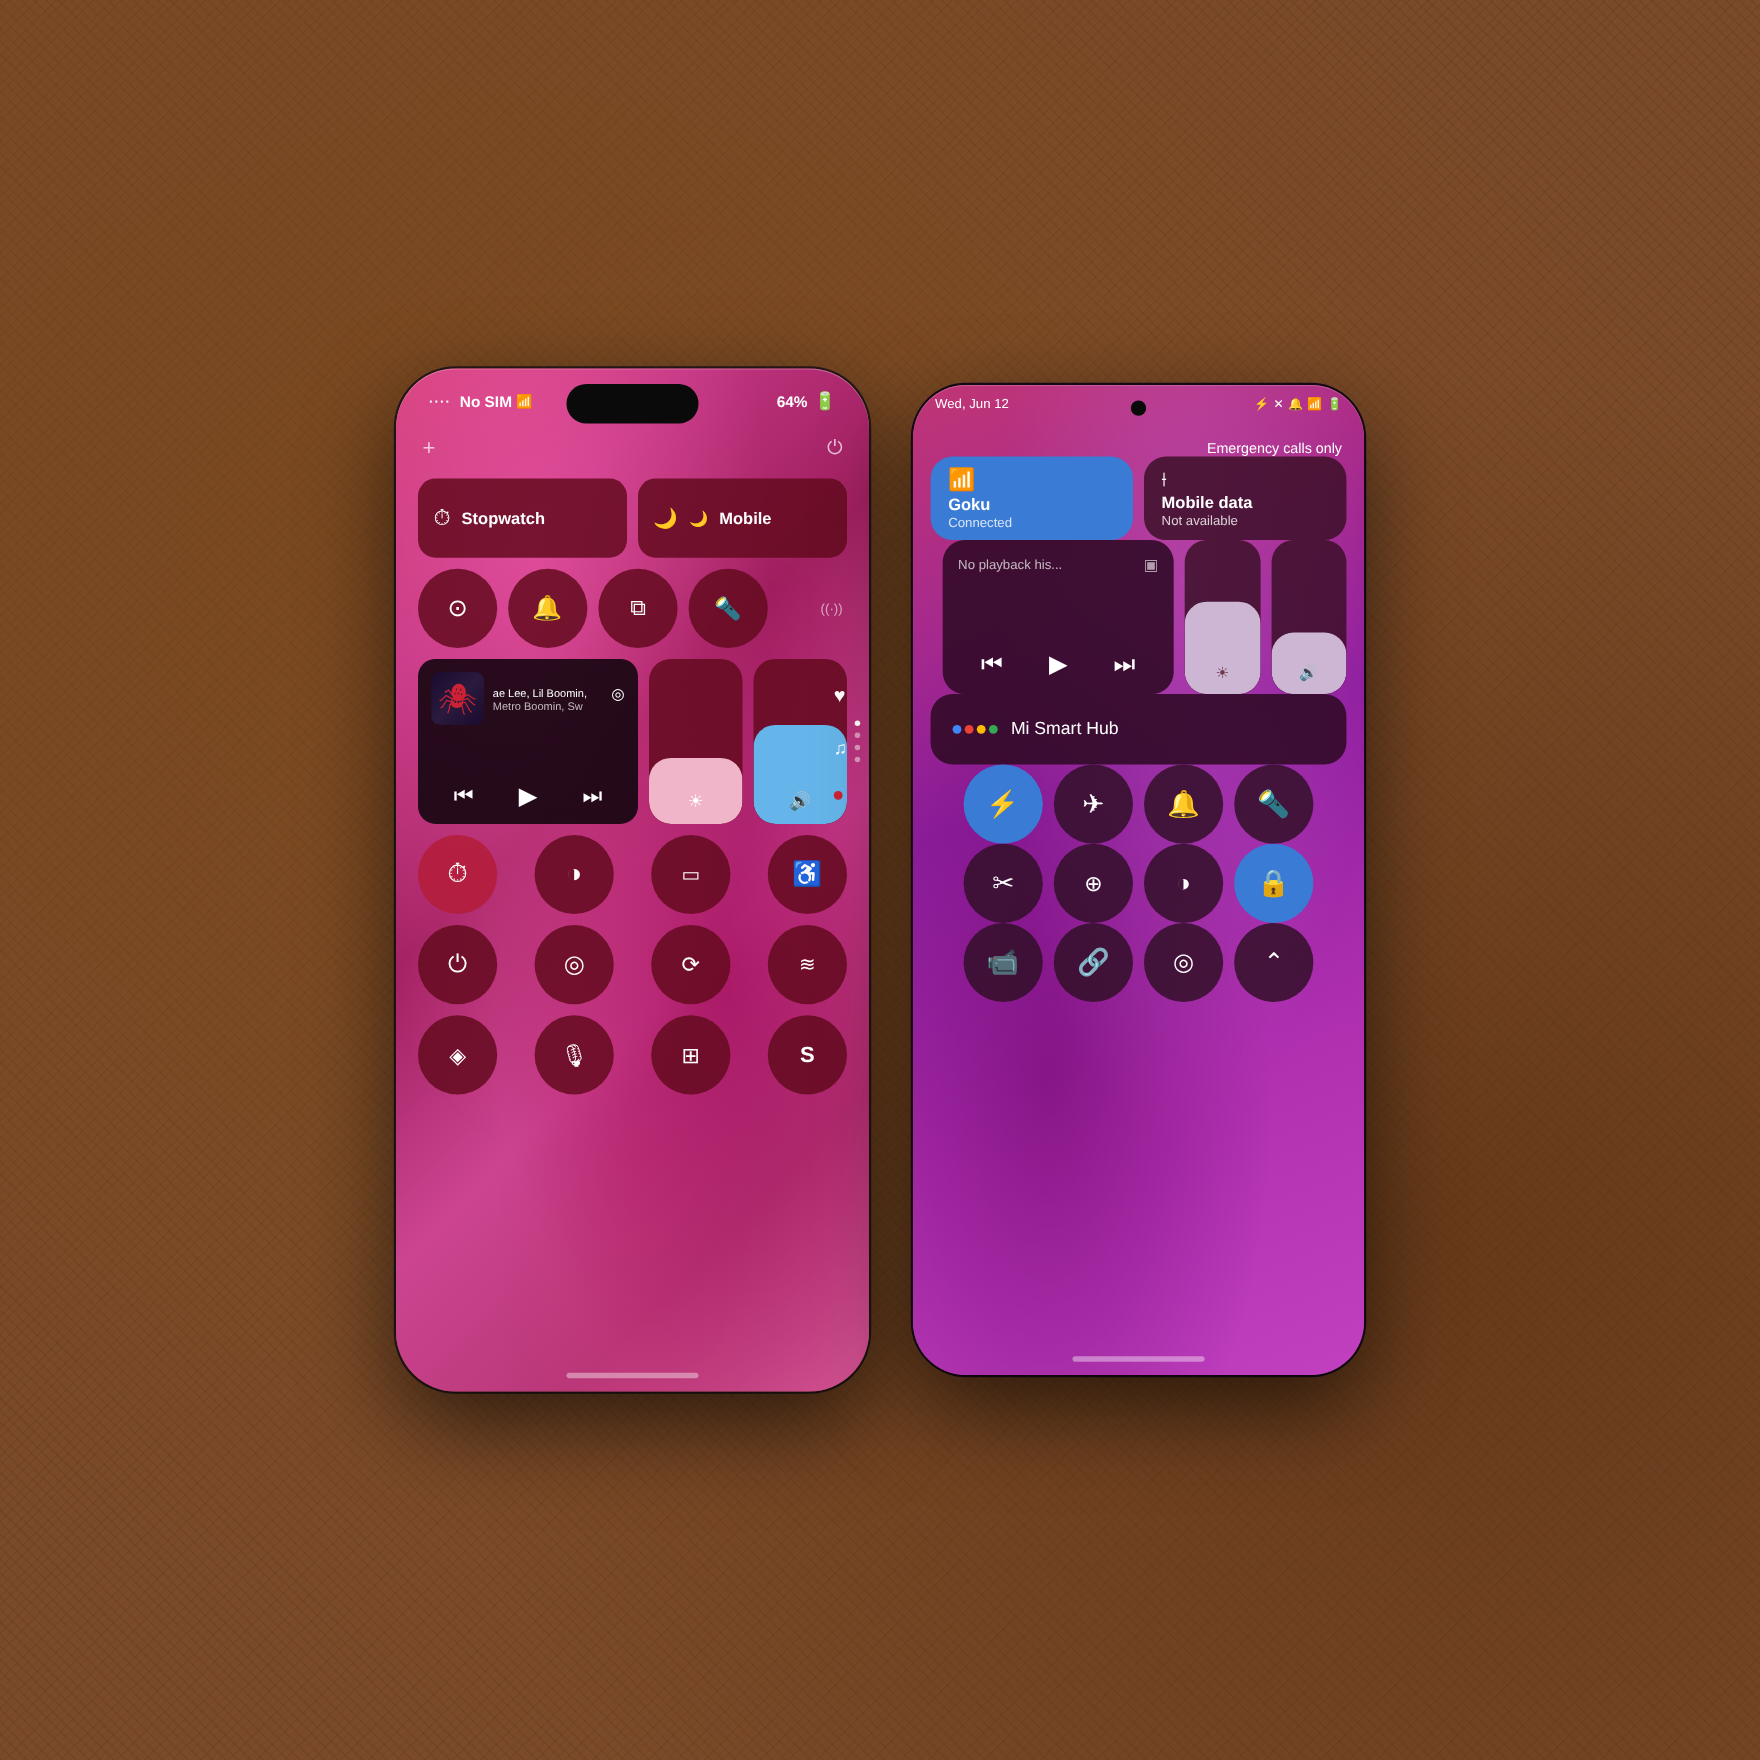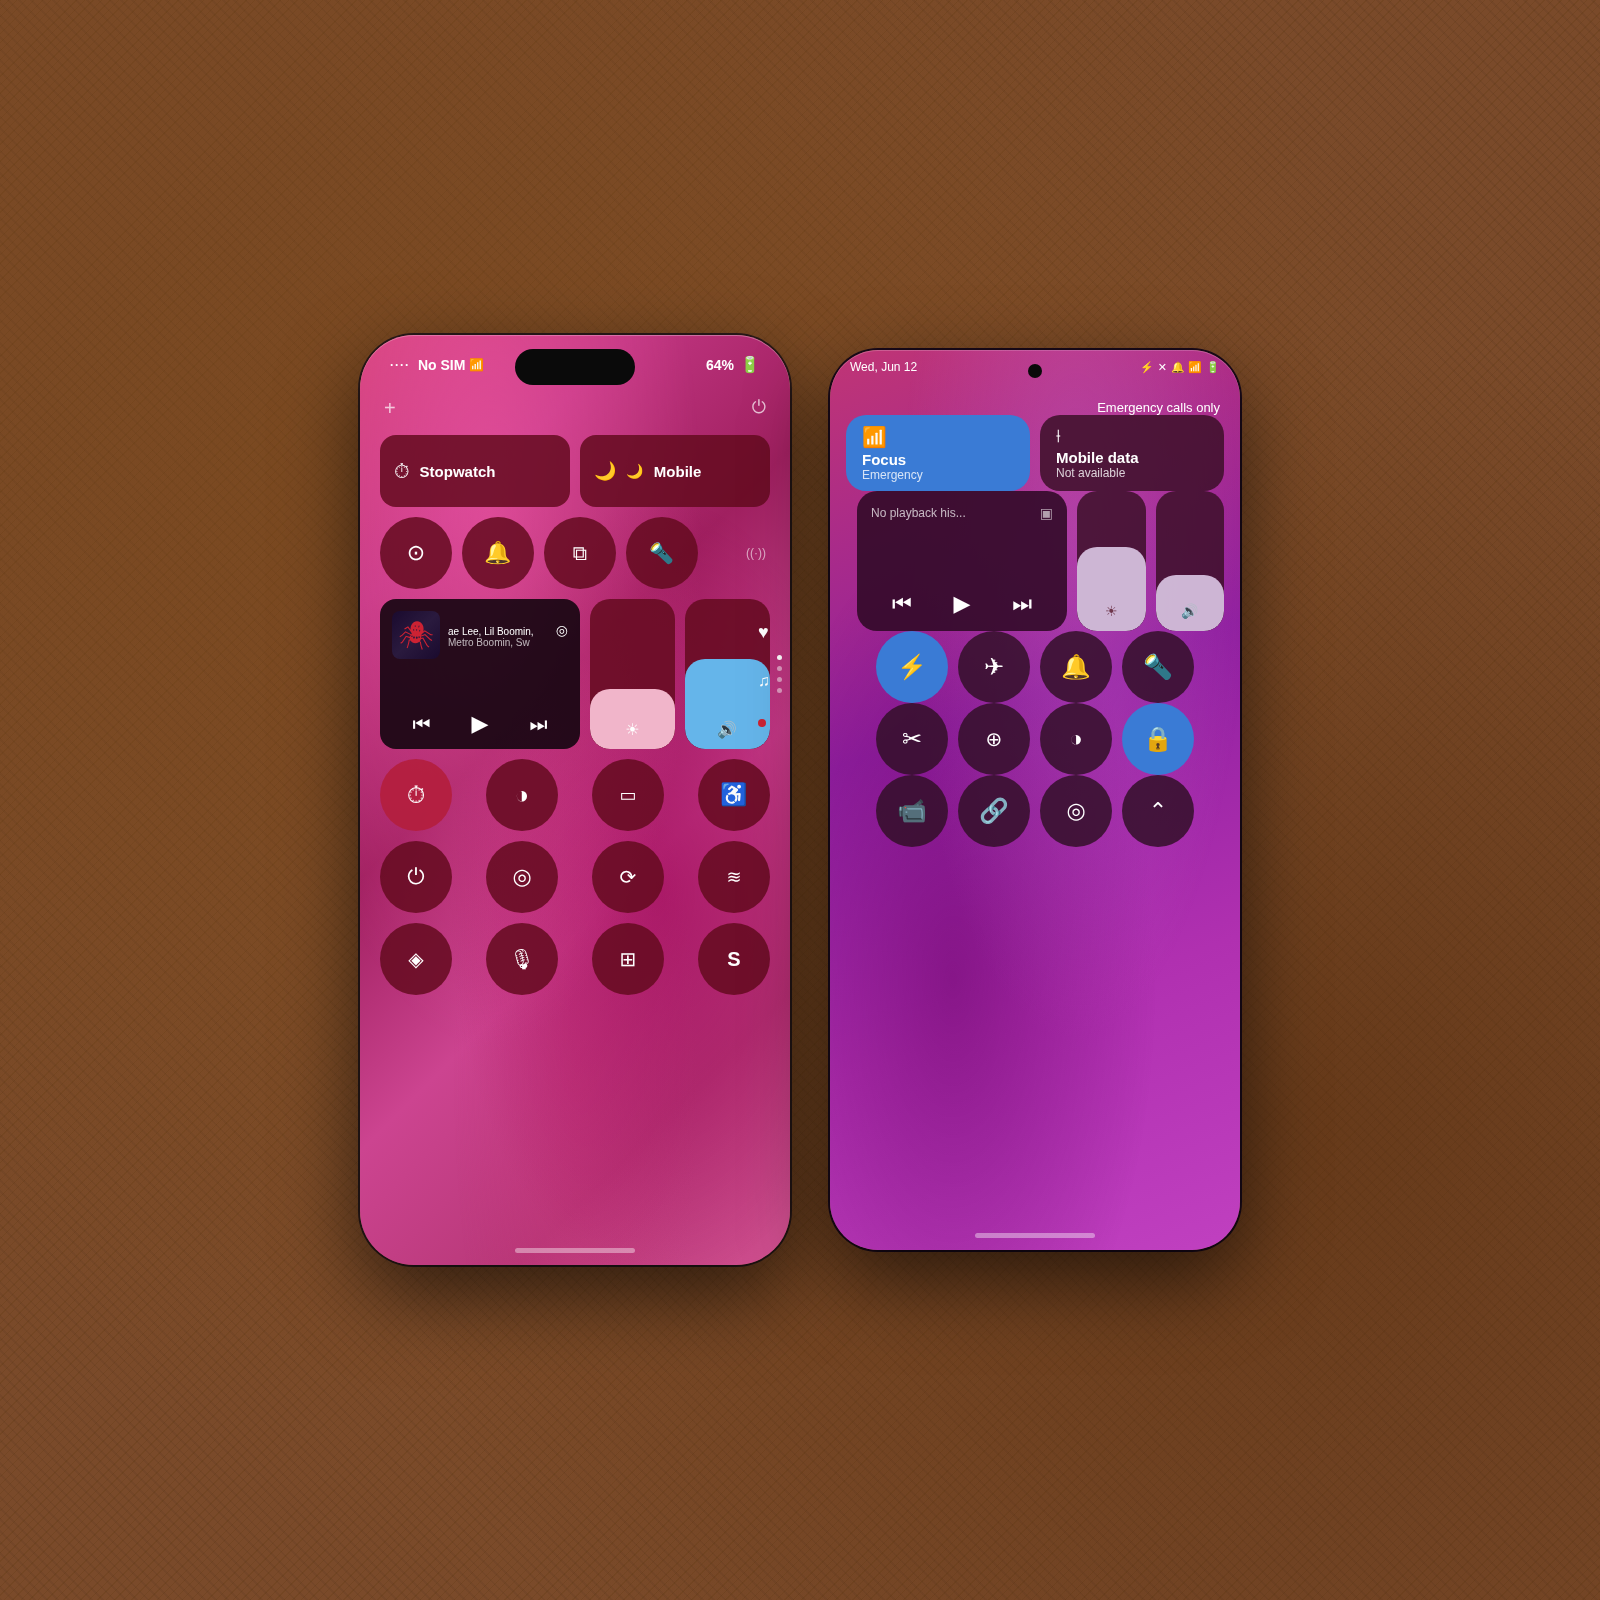--- a/index.html
+++ b/index.html
@@ -700,22 +700,22 @@
     </div>
   </div>
 
   <div class="android-content">
 
     <div class="android-emergency">Emergency calls only</div>
 
     <div class="android-network-row">
       <div class="android-tile active">
         <div class="android-wifi-icon">📶</div>
-        <div class="android-tile-title">Focus</div>
-        <div class="android-tile-sub">Emergency</div>
+        <div class="android-tile-title">Goku</div>
+        <div class="android-tile-sub">Connected</div>
       </div>
       <div class="android-tile inactive">
         <div style="color:white;font-size:18px;margin-bottom:2px;">⟊</div>
         <div class="android-tile-title">Mobile data</div>
         <div class="android-tile-sub">Not available</div>
       </div>
     </div>
 
     <div class="android-media-row">
       <div class="android-media-player">
@@ -736,20 +736,29 @@
           <span class="android-slider-icon">☀</span>
         </div>
 
         <div class="android-slider-container">
           <div class="android-slider-fill" style="height:40%;background:rgba(220,200,230,0.9);"></div>
           <span class="android-slider-icon">🔊</span>
         </div>
       </div>
     </div>
 
+    <div class="android-hub">
+      <div class="android-hub-dots">
+        <div class="hub-dot" style="background:#4285F4;"></div>
+        <div class="hub-dot" style="background:#EA4335;"></div>
+        <div class="hub-dot" style="background:#FBBC05;"></div>
+        <div class="hub-dot" style="background:#34A853;"></div>
+      </div>
+      <span class="android-hub-label">Mi Smart Hub</span>
+    </div>
 
     <div class="android-toggle-row">
       <div class="android-toggle-btn enabled-blue">
         <span>⚡</span>
       </div>
       <div class="android-toggle-btn">
         <span>✈</span>
       </div>
       <div class="android-toggle-btn">
         <span>🔔</span>

